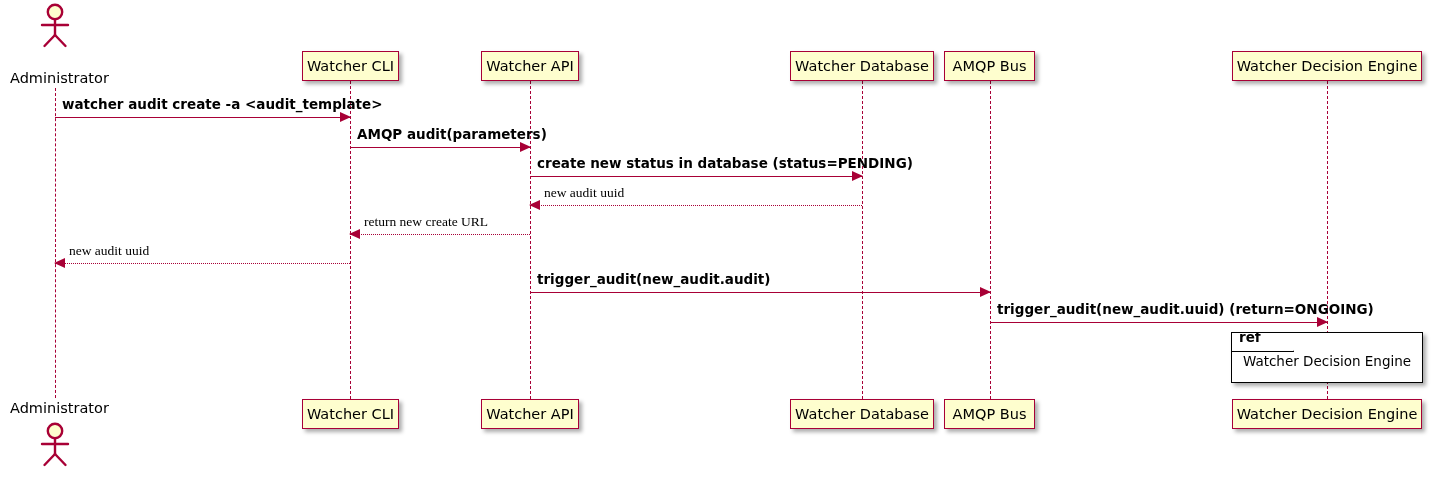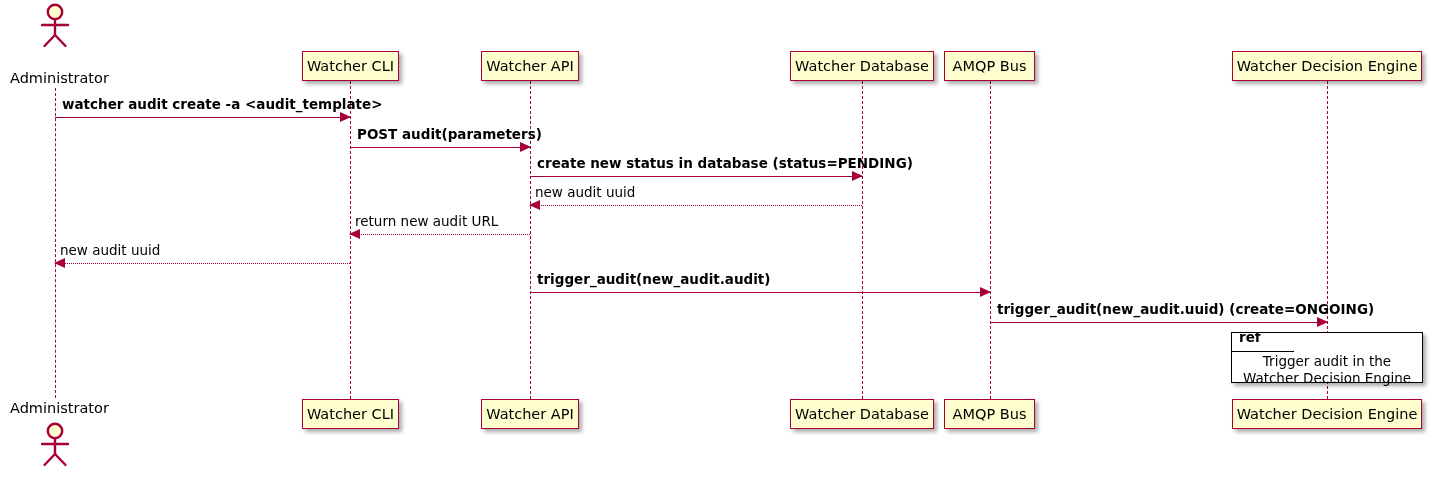--- a/index.html
+++ b/index.html
@@ -90,21 +90,21 @@
   }
   .msg .label {
     position: absolute;
     top: -19px;
     font-size: 13.5px;
     color: #000000;
     white-space: nowrap;
     line-height: 1;
   }
   .msg.right .label { left: 7px; font-weight: bold; }
-  .msg.left .label  { left: 5px; }
+  .msg.left .label  { left: 14px; font-family: Liberation Serif, serif; }
 
   
   .ref-box {
     position: absolute;
     box-sizing: border-box;
     background: #FFFFFF;
     border: 1.6px solid #000000;
     box-shadow: 3px 3px 4px rgba(0,0,0,0.33);
   }
   .ref-tab {
@@ -180,65 +180,64 @@
 
   <div class="msg right" style="left:55px; top:117px; width:295px;">
     <div class="line"></div>
     <div class="head"></div>
     <div class="label">watcher audit create -a &lt;audit_template&gt;</div>
   </div>
 
   <div class="msg right" style="left:350px; top:147px; width:180px;">
     <div class="line"></div>
     <div class="head"></div>
-    <div class="label">POST audit(parameters)</div>
+    <div class="label">AMQP audit(parameters)</div>
   </div>
 
   <div class="msg right" style="left:530px; top:176px; width:332px;">
     <div class="line"></div>
     <div class="head"></div>
     <div class="label">create new status in database (status=PENDING)</div>
   </div>
 
   <div class="msg left dotted" style="left:530px; top:205px; width:332px;">
     <div class="line"></div>
     <div class="head"></div>
     <div class="label">new audit uuid</div>
   </div>
 
   <div class="msg left dotted" style="left:350px; top:234px; width:180px;">
     <div class="line"></div>
     <div class="head"></div>
-    <div class="label">return new audit URL</div>
+    <div class="label">return new create URL</div>
   </div>
 
   <div class="msg left dotted" style="left:55px; top:263px; width:295px;">
     <div class="line"></div>
     <div class="head"></div>
     <div class="label">new audit uuid</div>
   </div>
 
   <div class="msg right" style="left:530px; top:292px; width:460px;">
     <div class="line"></div>
     <div class="head"></div>
     <div class="label">trigger_audit(new_audit.audit)</div>
   </div>
 
   <div class="msg right" style="left:990px; top:322px; width:337px;">
     <div class="line"></div>
     <div class="head"></div>
-    <div class="label">trigger_audit(new_audit.uuid) (create=ONGOING)</div>
+    <div class="label">trigger_audit(new_audit.uuid) (return=ONGOING)</div>
   </div>
 
   <div class="ref-box" style="left:1231px; top:332px; width:192px; height:51px;">
     <div class="ref-tab" style="width:62px;">
       <span>ref</span>
     </div>
     <div class="ref-body">
-      <div>Trigger audit in the</div>
       <div>Watcher Decision Engine</div>
     </div>
   </div>
 
   <div class="actor-label" style="left:10px; top:400px;">Administrator</div>
   <div class="actor" style="left:32px; top:422px;">
     <svg width="46" height="46" viewBox="0 0 46 46">
       <g stroke="#A80036" stroke-width="2.4" fill="none" stroke-linecap="round">
         <circle cx="23" cy="9" r="7.2" fill="#FEFECE"></circle>
         <line x1="23" y1="16.5" x2="23" y2="32"></line>

